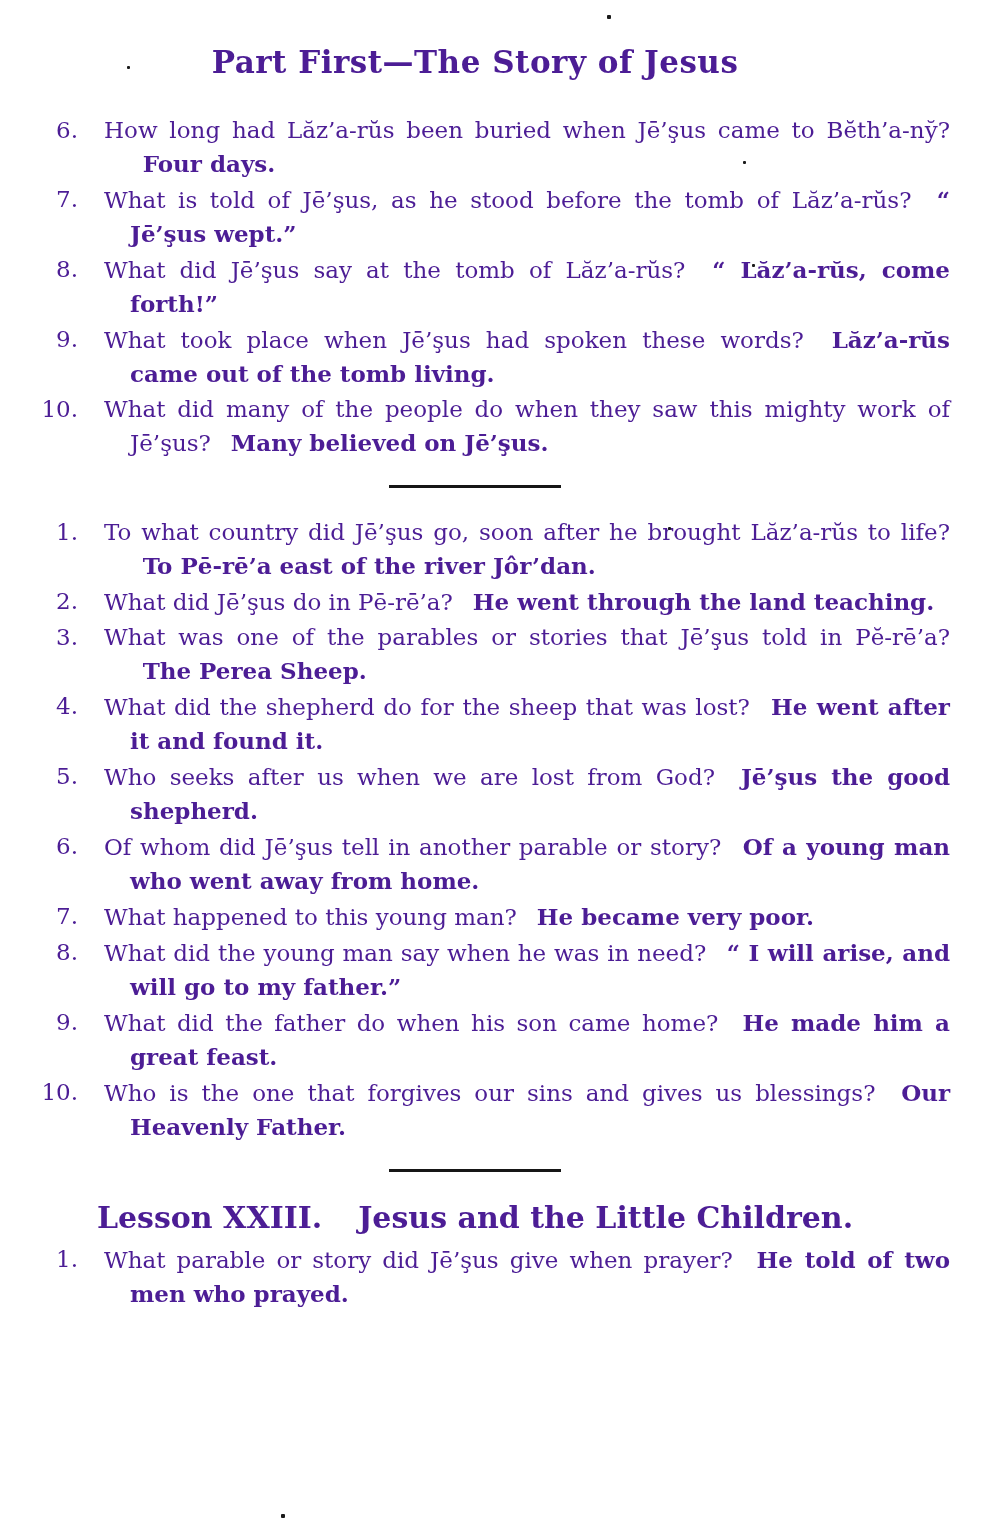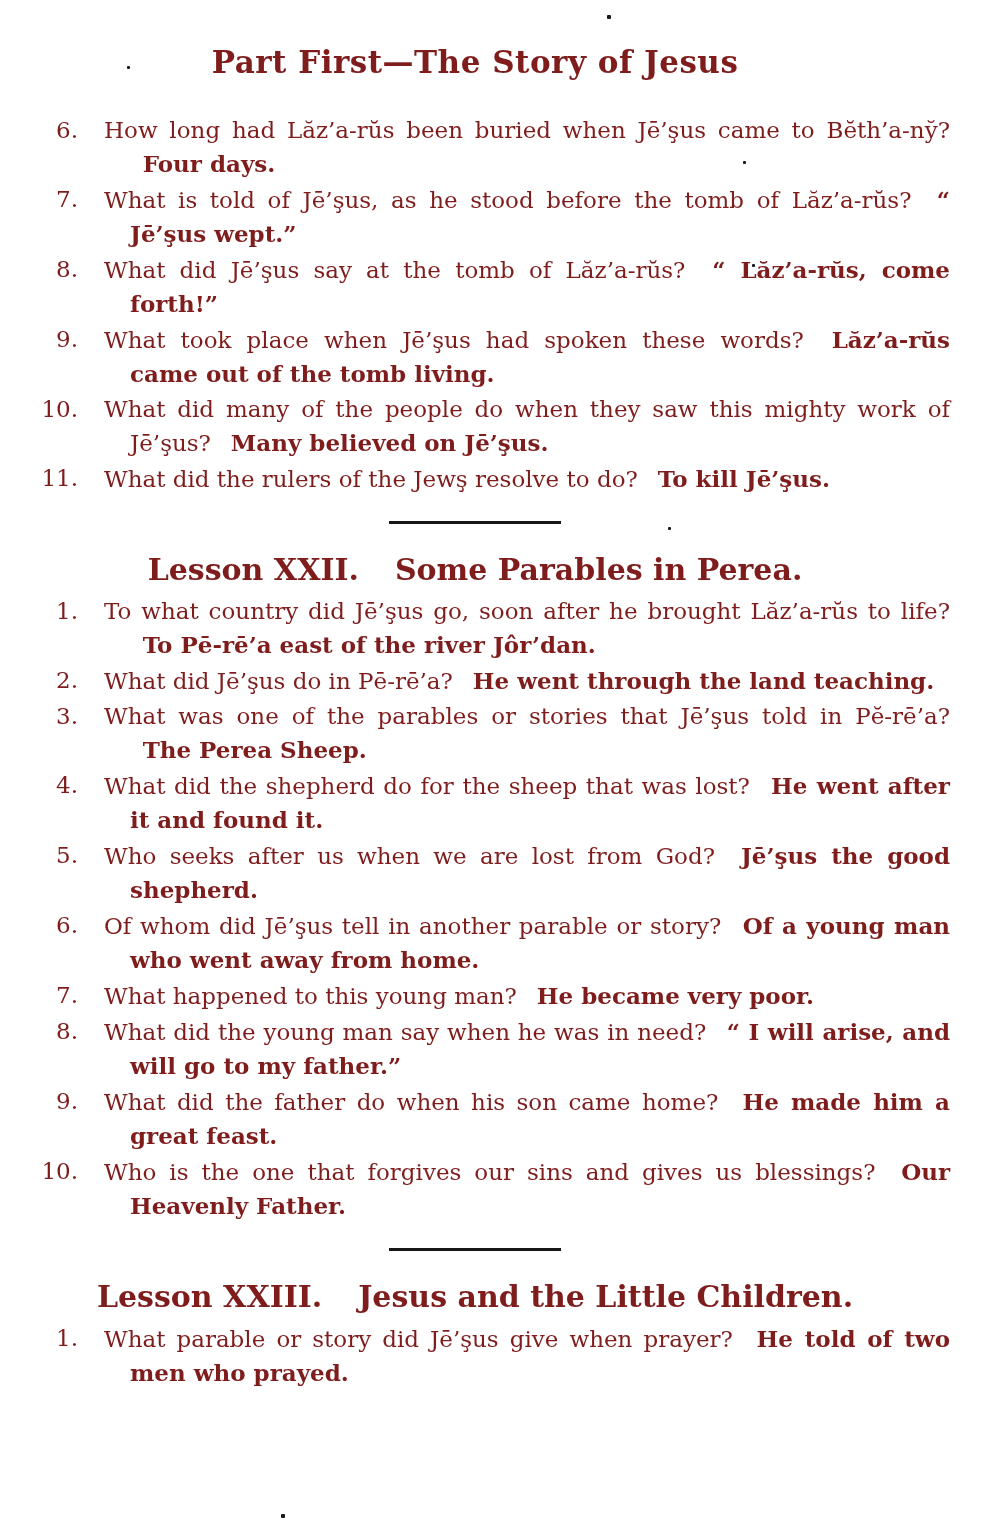--- a/index.html
+++ b/index.html
@@ -1,21 +1,21 @@
 <!DOCTYPE html>
 <html><head>
 <meta charset="utf-8">
 <style>
   html, body { margin: 0; padding: 0; background: #ffffff; }
   .page {
     position: relative;
     width: 1000px;
     height: 1525px;
     background: #ffffff;
-    color: #7f1d1d;
+    color: #4c1d95;
     font-family: "DejaVu Serif", "Liberation Serif", serif;
     overflow: hidden;
   }
   .content { width: 950px; }
 
   .part-title {
     font-size: 31px;
     font-weight: bold;
     text-align: center;
     letter-spacing: 0.5px;
@@ -106,33 +106,24 @@
           <span class="question">What took place when Jē’şus had spoken these words?</span>
           <span class="answer">Lăz’a-rŭs came out of the tomb living.</span>
         </li>
 
         <li class="qa-item">
           <span class="num">10.</span>
           <span class="question">What did many of the people do when they saw this mighty work of Jē’şus?</span>
           <span class="answer">Many believed on Jē’şus.</span>
         </li>
 
-        <li class="qa-item">
-          <span class="num">11.</span>
-          <span class="question">What did the rulers of the Jewş resolve to do?</span>
-          <span class="answer">To kill Jē’şus.</span>
-        </li>
       </ol>
 
     <div class="divider"></div>
 
-    <h2 class="lesson-heading">
-      <span class="lesson-num">Lesson XXII.</span>
-      <span class="lesson-title">Some Parables in Perea.</span>
-    </h2>
 
     <ol class="qa-list">
 
         <li class="qa-item">
           <span class="num">1.</span>
           <span class="question">To what country did Jē’şus go, soon after he brought Lăz’a-rŭs to life?</span>
           <span class="answer">To Pē-rē’a east of the river Jôr’dan.</span>
         </li>
 
         <li class="qa-item">

